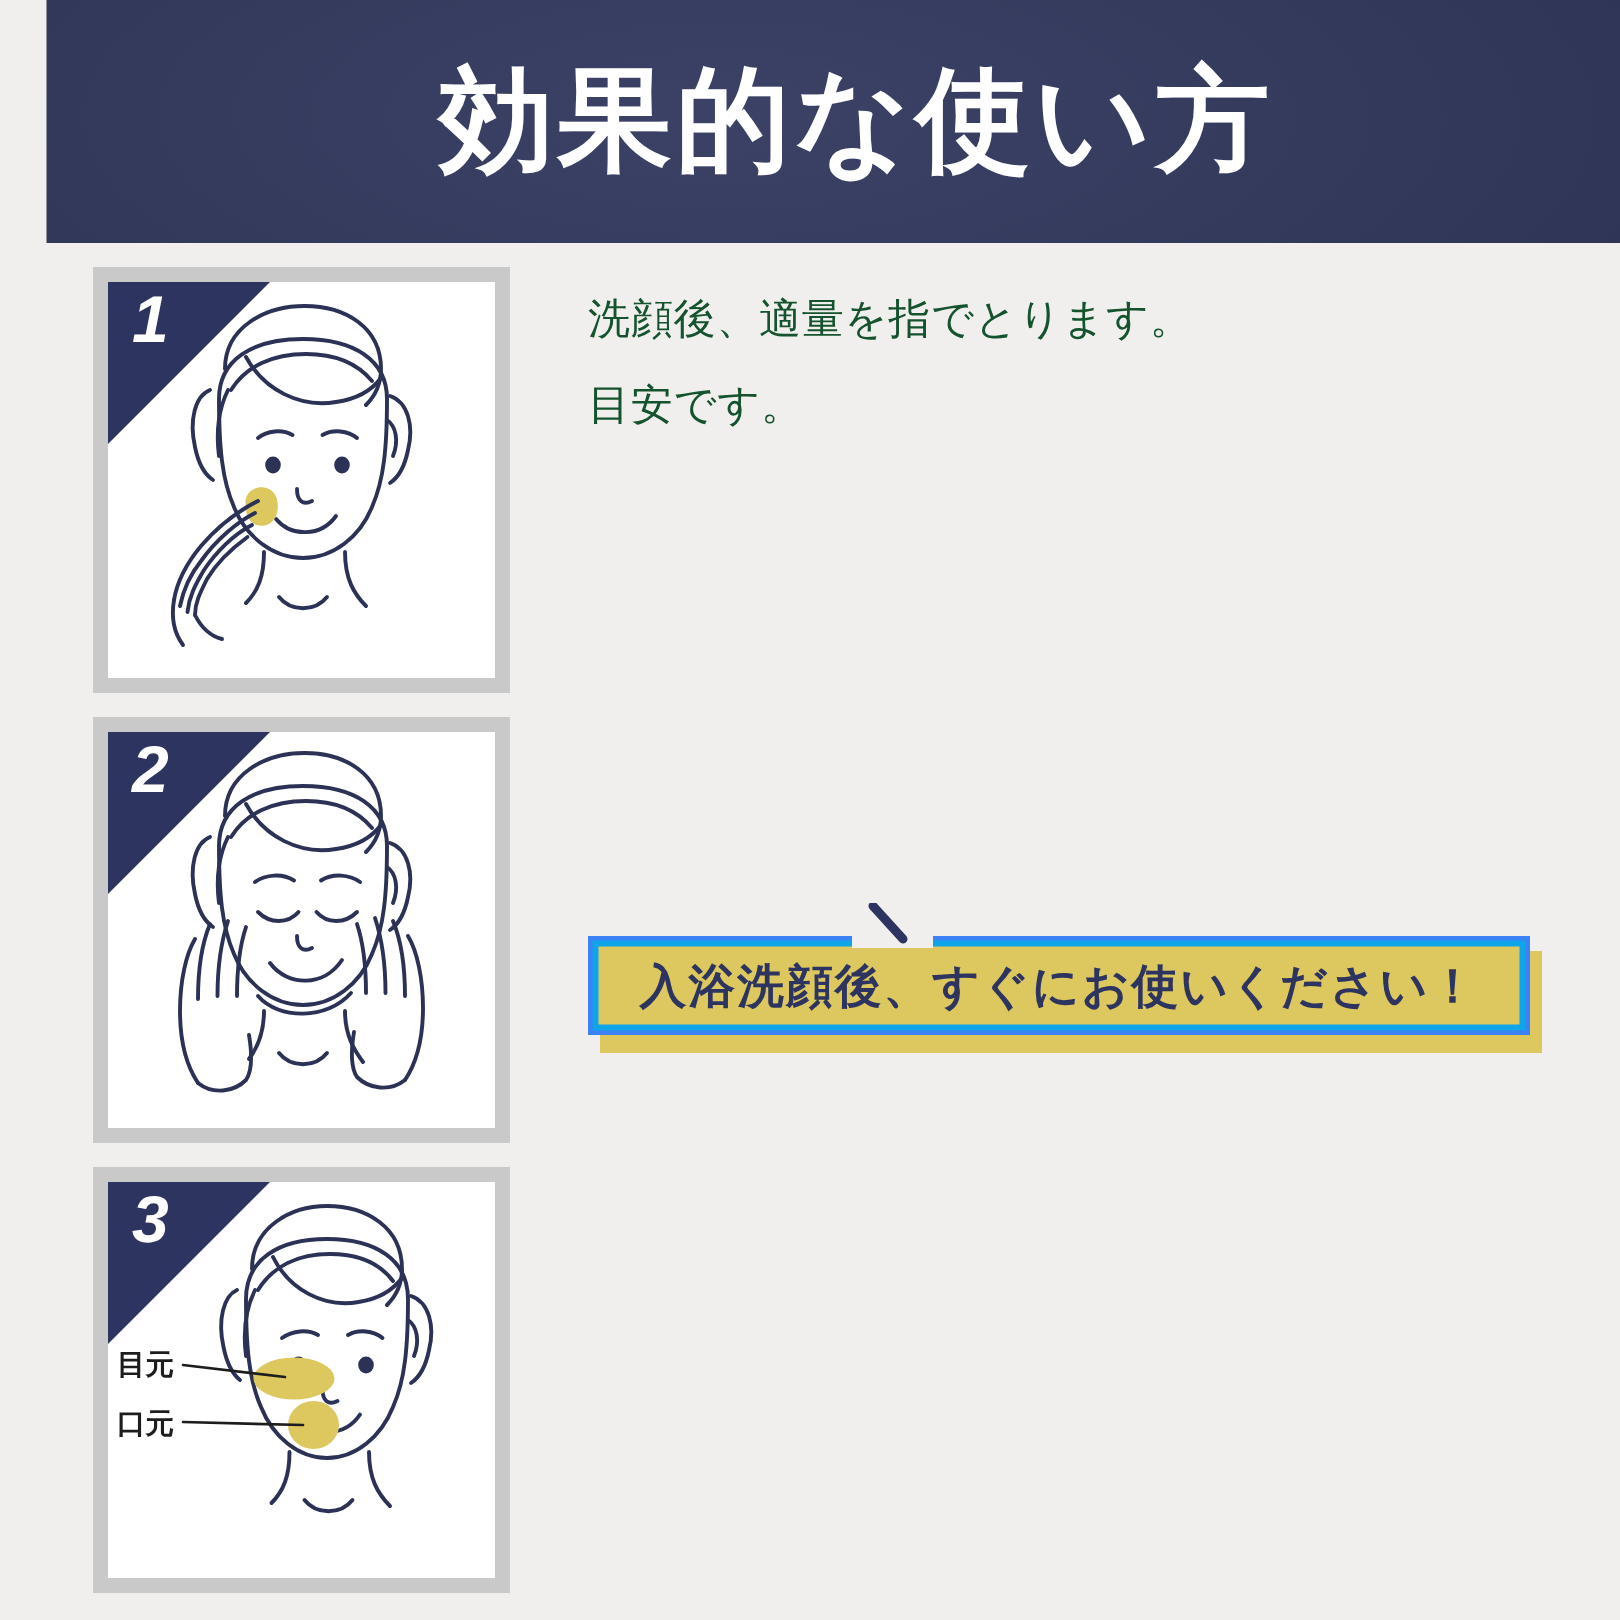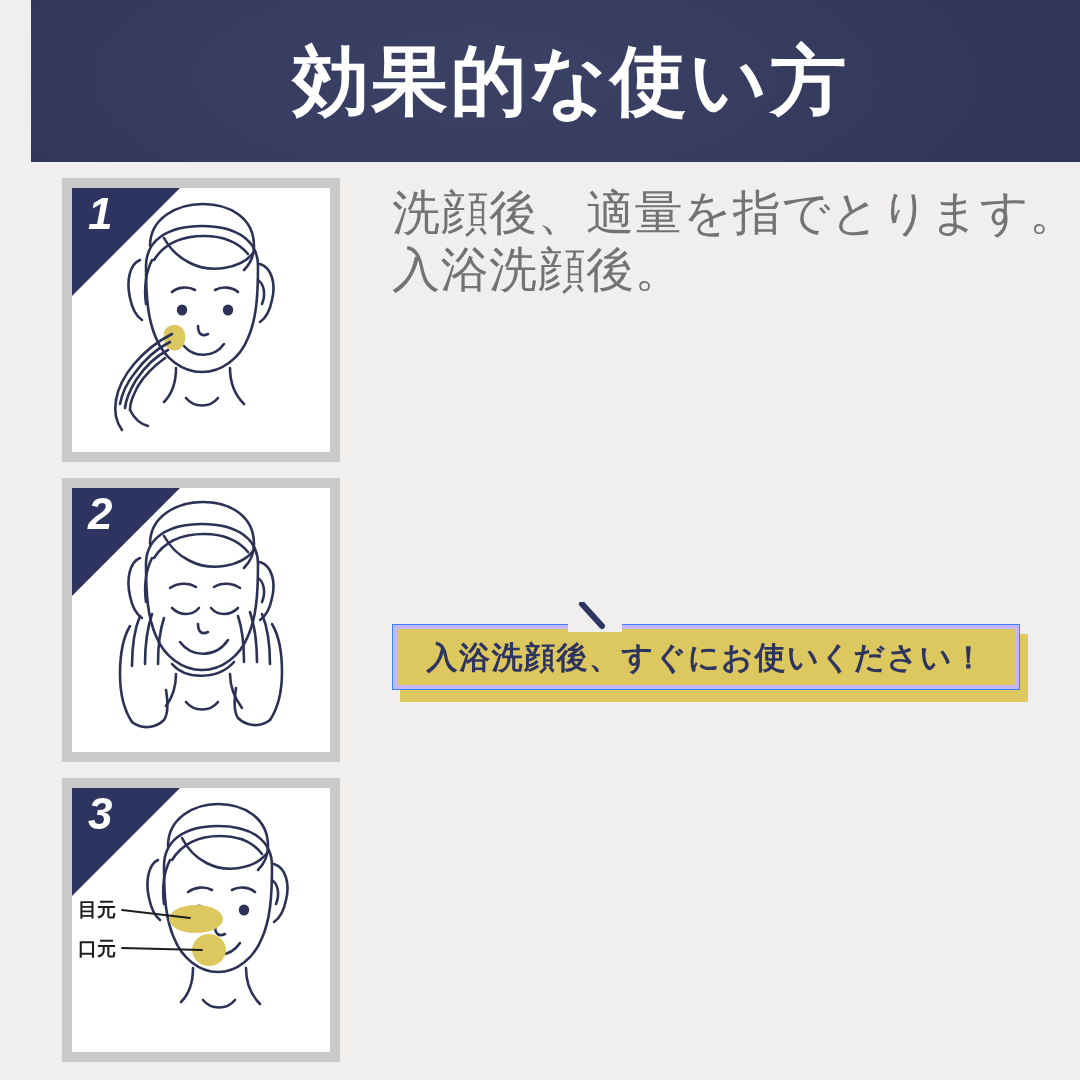--- a/index.html
+++ b/index.html
@@ -72,22 +72,22 @@
     font-size:44px;
     font-weight:bold;
     font-style:italic;
     line-height:1;
     font-family:"Liberation Sans","DejaVu Sans",sans-serif;
   }
 
   
   .body-text {
     position:absolute;
-    color:#737373;
-    font-size:48px;
+    color:#14532d;
+    font-size:28px;
     line-height:57px;
     letter-spacing:0.5px;
     white-space:nowrap;
   }
   #text1 { left:392px; top:12px; }
   #text2 { left:392px; top:398px; }
   .body-text .ln { display:block; }
 
   
   #callout {
@@ -96,22 +96,22 @@
     width:636px; height:72px;
   }
   #callout-shadow {
     position:absolute; left:8px; top:10px;
     width:628px; height:68px;
     background:#ddc860;
   }
   #callout-box {
     position:absolute; left:0; top:0;
     width:628px; height:66px;
-    border:1px solid #3b82f6;
-    background:#c4b5fd;
+    border:3px solid #3b82f6;
+    background:#0ea5e9;
     padding:4px;
   }
   #callout-fill {
     width:100%; height:100%;
     background:#ddc860;
     display:flex; align-items:center; justify-content:center;
   }
   #callout-text {
     color:#2e3460;
     font-size:31px;
@@ -191,21 +191,21 @@
         </svg>
       </div>
       <div class="corner-badge">
         <div class="tri"></div>
         <div class="num">1</div>
       </div>
     </div>
 
     <div id="text1" class="body-text">
       <span class="ln">洗顔後、適量を指でとります。</span>
-      <span class="ln">入浴洗顔後。</span>
+      <span class="ln">目安です。</span>
     </div>
 
     <div id="callout">
       <div id="callout-shadow"></div>
       <div id="callout-box">
         <div id="callout-fill">
           <span id="callout-text">入浴洗顔後、すぐにお使いください！</span>
         </div>
       </div>
       <svg id="callout-tail" viewBox="0 0 54 30" xmlns="http://www.w3.org/2000/svg">

